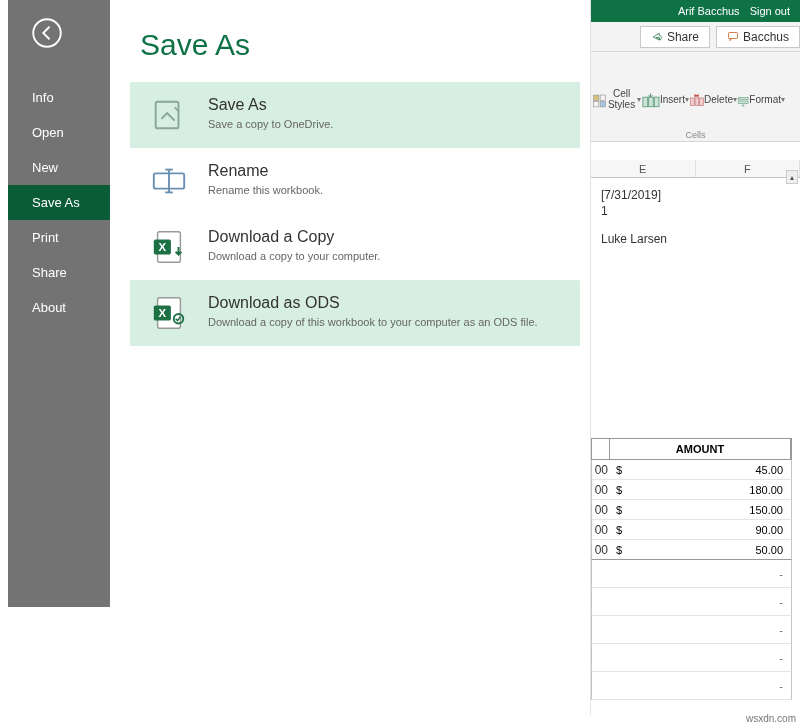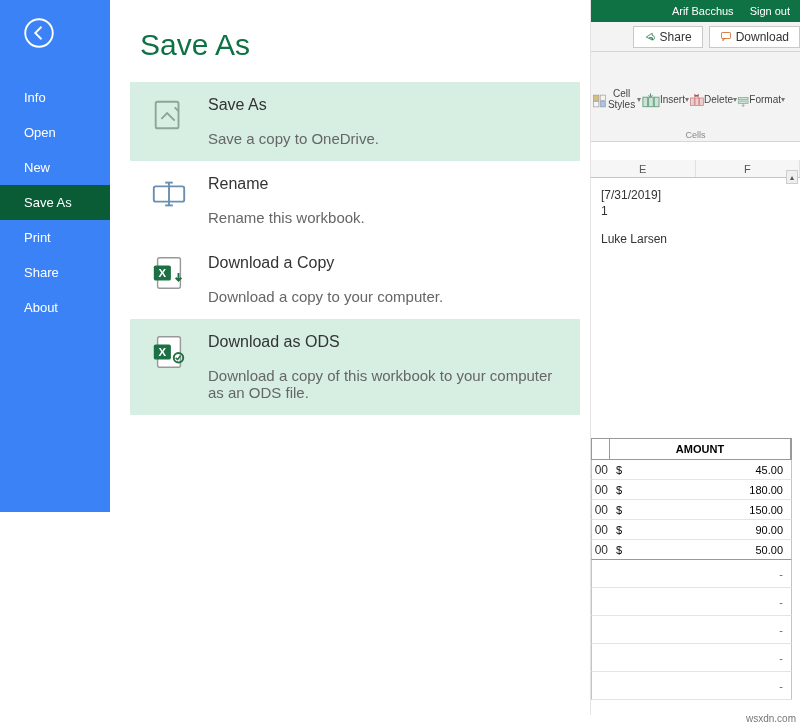--- a/index.html
+++ b/index.html
@@ -1,38 +1,38 @@
 <!DOCTYPE html>
 <html><head>
   <meta charset="utf-8">
   <style>
     * { margin: 0; padding: 0; box-sizing: border-box; font-family: "Segoe UI", Arial, sans-serif; }
     body { width: 800px; height: 725px; overflow: hidden; background: #fff; position: relative; }
 
     
-    .sidebar { position: absolute; left: 0; top: 0; width: 110px; height: 512px; background: #3b82f6; color: #fff; }
+    .sidebar { position: absolute; left: 8px; top: 0; width: 110px; height: 607px; background: #737373; color: #fff; }
     .back { padding: 18px 0 0 24px; height: 60px; cursor: pointer; }
     .back svg { width: 30px; height: 30px; }
     .menu { margin-top: 20px; }
     .menu-item { padding: 10px 0 10px 24px; font-size: 13px; cursor: pointer; }
     .menu-item.active { background: #0a5c37; }
 
     
     .main { position: absolute; left: 110px; top: 0; width: 480px; height: 715px; background: #fff; }
     .page-title { font-size: 30px; font-weight: 300; color: #0e7245; padding: 28px 0 20px 30px; }
     .options { padding: 0 10px 0 20px; }
     .option { display: flex; align-items: flex-start; padding: 14px 20px; cursor: pointer; border-radius: 1px; }
     .option.selected { background: #d7eee2; }
     .option-icon { width: 38px; height: 38px; margin-right: 20px; display: flex; align-items: center; justify-content: center; flex-shrink: 0; }
     .option-text .opt-title { font-size: 16px; color: #333; font-weight: 400; }
-    .option-text .opt-desc { font-size: 15px; color: #666; margin-top: 16px; }
+    .option-text .opt-desc { font-size: 11px; color: #666; margin-top: 4px; }
 
     
     .bg { position: absolute; left: 590px; top: 0; right: 0; height: 715px; background: #fff; border-left: 1px solid #e3e3e3; }
-    .acct { background: #0e7245; color: #fff; height: 22px; font-size: 11px; display: flex; justify-content: flex-end; align-items: center; padding: 0 10px; gap: 16px; }
+    .acct { background: #0e7245; color: #fff; height: 22px; font-size: 11px; display: flex; justify-content: flex-end; align-items: center; padding: 0 10px; gap: 10px; }
     .acct span { cursor: pointer; }
     .ribbon-top { height: 30px; border-bottom: 1px solid #d6d6d6; background: #f3f3f3; display: flex; align-items: center; justify-content: flex-end; gap: 0; }
     .ribbon-btn { display: flex; align-items: center; gap: 4px; font-size: 12px; color: #333; padding: 3px 10px; background: #fff; border: 1px solid #c9c9c9; margin-left: 6px; cursor: pointer; }
     .ribbon-btn svg { width: 12px; height: 12px; }
     .ribbon { height: 90px; background: #f3f3f3; border-bottom: 1px solid #d6d6d6; display: flex; padding: 5px 2px 0 2px; }
     .ribbon-col { display: flex; flex-direction: row; align-items: center; justify-content: flex-start; width: 48px; cursor: pointer; }
     .ribbon-col svg { width: 20px; height: 20px; margin: 6px 0 2px; }
     .ribbon-col .lbl { font-size: 10px; text-align: center; color: #444; line-height: 1.1; }
     .ribbon-col .drop { font-size: 8px; color: #777; }
     .ribbon-group-lbl { position: absolute; top: 130px; left: 0; right: 0; text-align: center; font-size: 9px; color: #888; }
@@ -155,21 +155,21 @@
       <svg viewBox="0 0 16 16">
           <path d="M3 8l8-5v3c4 0 4 6 0 6 2-3-1-3-4-3H11v3L3 8z" fill="none" stroke="#1d7044" stroke-width="1"></path>
         </svg>
       <span>Share</span>
     </div>
     <div class="ribbon-btn">
       <svg viewBox="0 0 16 16">
           <rect x="2" y="2" width="12" height="8" rx="1" fill="none" stroke="#c55a11" stroke-width="1"></rect>
           <path d="M6 10l-2 3v-3" fill="none" stroke="#c55a11" stroke-width="1"></path>
         </svg>
-      <span>Download</span>
+      <span>Bacchus</span>
     </div>
   </div>
   <div class="ribbon">
     <div class="ribbon-col">
       <svg viewBox="0 0 20 20">
           <rect x="1" y="1" width="8" height="8" fill="#d8c07a" stroke="#999"></rect>
           <rect x="11" y="1" width="8" height="8" fill="#f3f3f3" stroke="#999"></rect>
           <rect x="1" y="11" width="8" height="8" fill="#f3f3f3" stroke="#999"></rect>
           <rect x="11" y="11" width="8" height="8" fill="#a7c4e6" stroke="#999"></rect>
         </svg>

